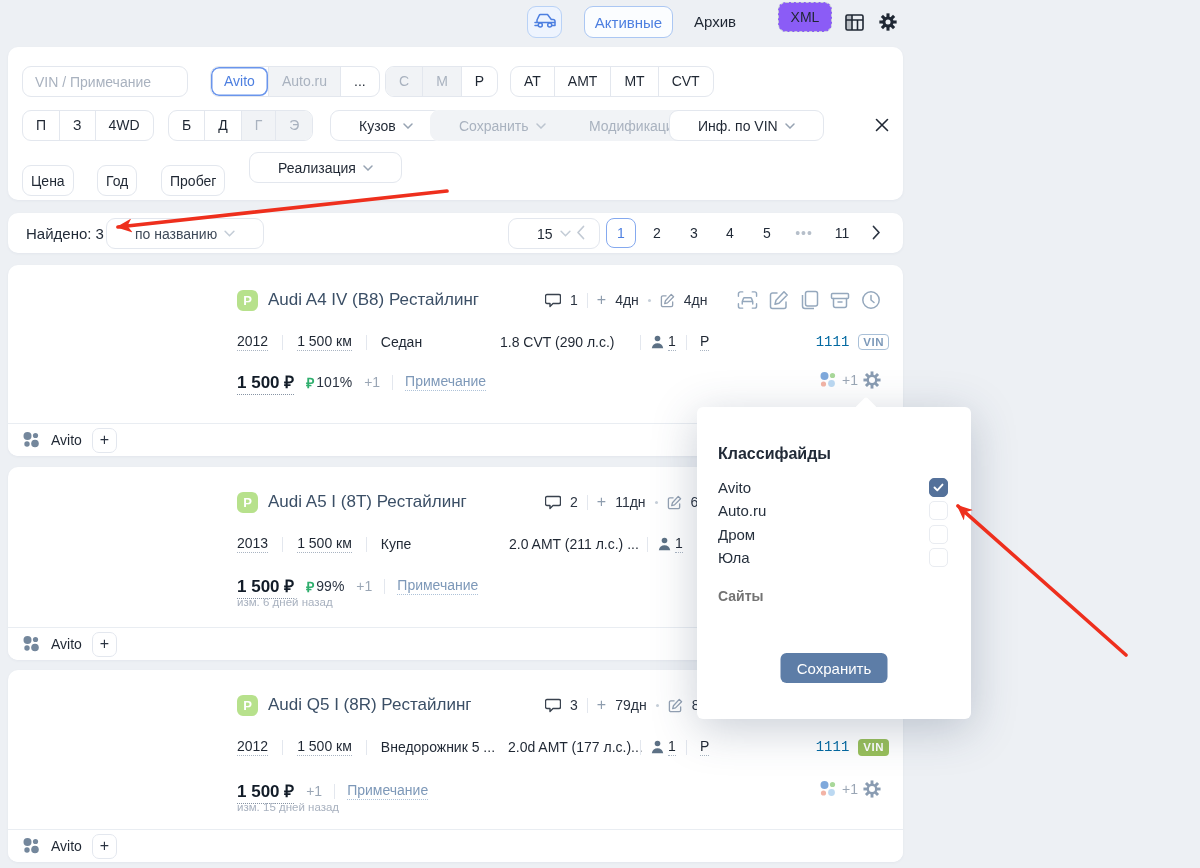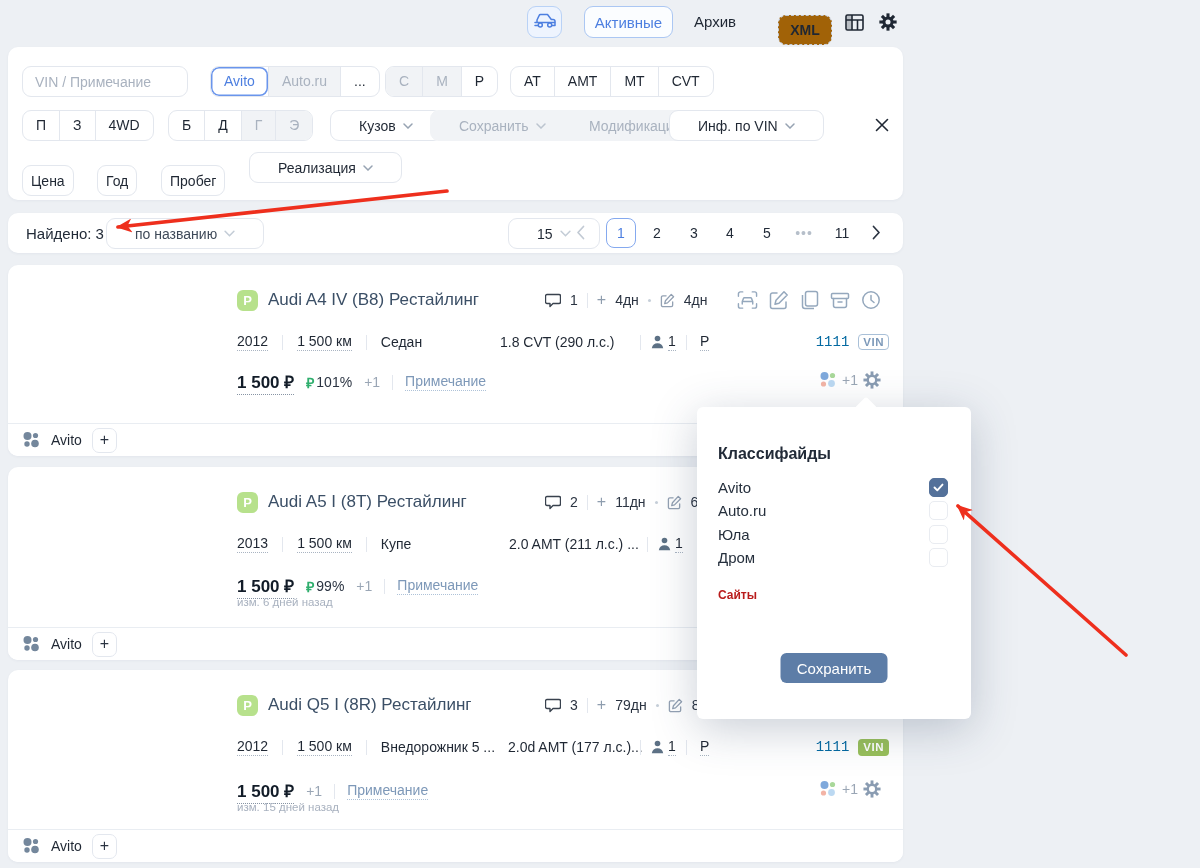--- a/index.html
+++ b/index.html
@@ -14,23 +14,23 @@
   .flex { display:flex; align-items:center; }
 
   
   .tb-carbtn { position:absolute; left:527px; top:6px; width:35px; height:32px;
     border:1px solid #b9d2f6; background:#eef4fe; border-radius:9px;
     display:flex; align-items:center; justify-content:center; cursor:pointer; }
   .tb-active { position:absolute; left:584px; top:6px; width:89px; height:32px;
     border:1px solid #abc7f3; background:#fbfdff; color:#4d7fe0; border-radius:9px;
     font-size:15px; display:flex; align-items:center; justify-content:center; cursor:pointer; }
   .tb-archive { position:absolute; left:694px; top:13px; font-size:15px; color:#1f2733; cursor:pointer; }
-  .tb-xml { position:absolute; left:778px; top:15px; width:54px; height:30px;
-    border:1px dashed #c6ccd6; background:#a16207; border-radius:8px;
-    display:flex; align-items:center; justify-content:center; cursor:pointer;font-weight:bold; }
+  .tb-xml { position:absolute; left:778px; top:2px; width:54px; height:30px;
+    border:1px dashed #c6ccd6; background:#8b5cf6; border-radius:8px;
+    display:flex; align-items:center; justify-content:center; cursor:pointer; }
   .tb-icon { position:absolute; cursor:pointer; display:flex; }
 
   
   .panel { position:absolute; left:8px; width:895px; background:#fff; border-radius:10px;
     box-shadow:0 1px 3px rgba(40,60,90,.05); }
   .filter-panel { top:47px; height:153px; }
   .results-bar  { top:213px; height:40px; }
 
   
   .ctl { height:31px; border:1px solid #e3e7ee; border-radius:9px; background:#fff;
@@ -105,21 +105,21 @@
     border-radius:6px; box-shadow:0 10px 45px rgba(45,65,95,.26); z-index:40; }
   .popup .caret { position:absolute; top:-7px; left:161px; width:16px; height:16px; background:#fff;
     transform:rotate(45deg); border-radius:2px; }
   .pp-title { position:absolute; left:21px; top:38px; font-size:16px; font-weight:bold; color:#222b38; }
   .pp-list { position:absolute; left:21px; right:23px; top:69px; }
   .pp-row { display:flex; align-items:center; justify-content:space-between; height:22px;
     margin-bottom:1.5px; font-size:15px; color:#26303d; }
   .cb { width:19px; height:19px; border-radius:5px; border:1.5px solid #e9ecf1; background:#fff;
     display:flex; align-items:center; justify-content:center; cursor:pointer; }
   .cb.on { background:#54719a; border-color:#54719a; }
-  .pp-sites { position:absolute; left:21px; top:181px; font-size:12px; font-weight:bold; color:#b91c1c; }
+  .pp-sites { position:absolute; left:21px; top:181px; font-size:14px; font-weight:bold; color:#737373; }
   .save { position:absolute; left:50%; transform:translateX(-50%); top:246px; width:107px; height:30px;
     background:#5d7da7; color:#fff; border:none; border-radius:6px; font-size:15px;
     font-family:inherit; cursor:pointer; }
 
   .arrows { position:absolute; left:0; top:0; z-index:60; pointer-events:none; }
 </style>
 </head>
 <body>
 
 <div>
@@ -600,25 +600,25 @@
         <svg width="11" height="9" viewBox="0 0 11 9">
             <path d="M1.5 4.5l2.8 2.8L9.5 1.6" fill="none" stroke="#fff" stroke-width="1.9" stroke-linecap="round" stroke-linejoin="round"></path>
           </svg>
       </span>
     </div>
     <div class="pp-row">
       <span>Auto.ru</span>
       <span class="cb"></span>
     </div>
     <div class="pp-row">
-      <span>Юла</span>
+      <span>Дром</span>
       <span class="cb"></span>
     </div>
     <div class="pp-row">
-      <span>Дром</span>
+      <span>Юла</span>
       <span class="cb"></span>
     </div>
   </div>
   <div class="pp-sites">Сайты</div>
   <button class="save">Сохранить</button>
 </div>
 
 <svg class="arrows" width="1200" height="868" viewBox="0 0 1200 868">
   <defs>
     <marker id="ah" markerWidth="17" markerHeight="14" refX="14" refY="7" orient="auto" markerUnits="userSpaceOnUse">

